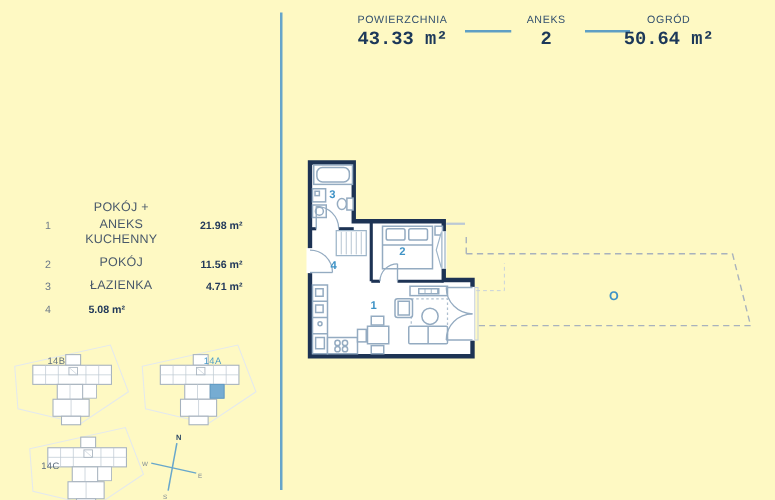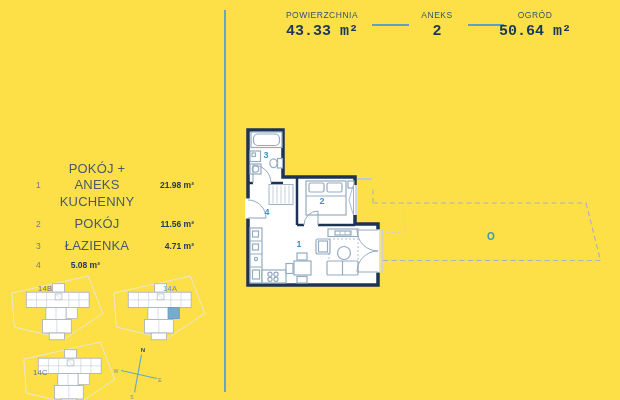--- a/index.html
+++ b/index.html
@@ -1,30 +1,30 @@
 <!DOCTYPE html>
 <html><head>
 <meta charset="utf-8">
 <style>
   html,body{margin:0;padding:0;background:#fff;font-family:"Liberation Sans",sans-serif;}
-  .canvas{position:relative;width:620px;height:400px;background:#fde047;overflow:hidden;}
+  .canvas{position:relative;width:620px;height:400px;background:#fef9c3;overflow:hidden;}
   .divider{position:absolute;left:224px;top:10px;width:2px;height:382px;background:#66a5ca;}
   .header-stat{position:absolute;text-align:center;}
   .stat-label{font-size:8.5px;letter-spacing:.5px;color:#33506e;}
   .stat-value{font-size:15px;font-weight:bold;color:#1c3859;margin-top:3px;font-family:Liberation Mono, monospace;}
   .hsep{position:absolute;top:24px;height:2px;background:#5f9fc4;}
   #sep1{left:372px;width:37px}
   #sep2{left:468px;width:36px}
   #stat1{left:272px;top:10px;width:100px}
   #stat2{left:407px;top:10px;width:60px}
   #stat3{left:498px;top:10px;width:74px}
   .room-list{position:absolute;left:36px;top:161px;width:158px;display:flex;flex-direction:column;}
   .room-row{display:flex;align-items:center;margin-bottom:6px;}
   .room-num{width:14px;font-size:8.5px;color:#6e7b89;flex:none;}
-  .room-name{flex:1;text-align:center;font-size:13px;color:#49596b;letter-spacing:.2px;white-space:pre-line;line-height:1.25;}
+  .room-name{flex:1;text-align:center;font-size:10px;color:#49596b;letter-spacing:.2px;white-space:pre-line;line-height:1.25;}
   .room-area{width:50px;text-align:right;font-size:8.5px;font-weight:bold;color:#22395a;flex:none;}
   svg.overlay{position:absolute;left:0;top:0;}
   svg text{font-family:"Liberation Sans",sans-serif;}
 </style>
 </head>
 <body>
 
 <div class="canvas">
 
   <div class="divider"></div>

